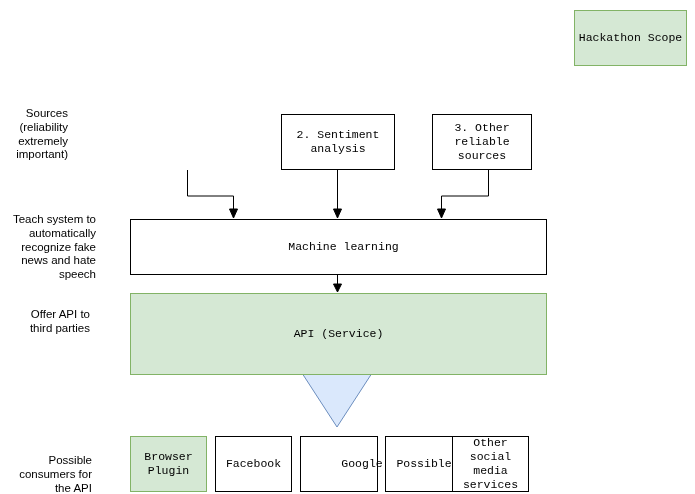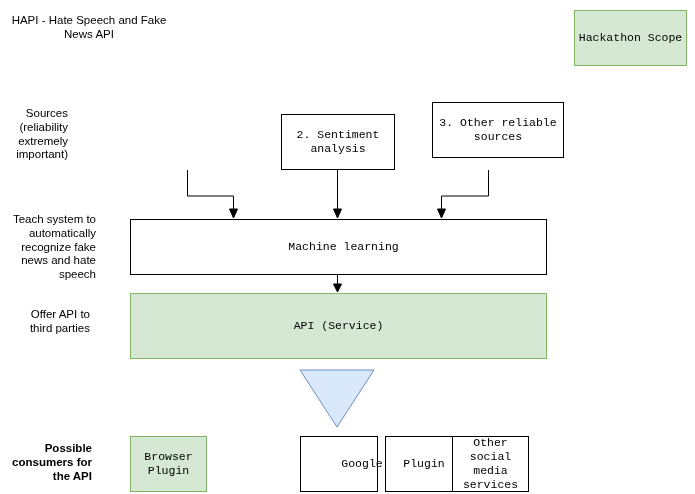--- a/index.html
+++ b/index.html
@@ -60,52 +60,51 @@
   }
   .title {
     position: absolute;
     left: 6px; top: 14px; width: 166px;
     text-align: center;
   }
   
   .scope    { left: 574px; top: 10px;  width: 113px; height: 56px; }
   .src-1    { left: 130px; top: 114px; width: 114px; height: 56px; }
   .src-2    { left: 281px; top: 114px; width: 114px; height: 56px; }
-  .src-3    { left: 432px; top: 102px; width: 132px; height: 56px; }
+  .src-3    { left: 432px; top: 114px; width: 100px; height: 56px; }
   .ml-box   { left: 130px; top: 219px; width: 417px; height: 56px; padding-left: 12px; }
-  .api-box  { left: 130px; top: 293px; width: 417px; height: 66px; }
+  .api-box  { left: 130px; top: 293px; width: 417px; height: 82px; }
   .cons-1   { left: 130px; top: 436px; width: 77px;  height: 56px; }
   .cons-2   { left: 215px; top: 436px; width: 77px;  height: 56px; }
   .cons-3   { left: 300px; top: 436px; width: 78px;  height: 56px; padding-left: 48px; }
   .cons-4   { left: 385px; top: 436px; width: 78px;  height: 56px; }
   .cons-5   { left: 452px; top: 436px; width: 77px;  height: 56px; }
   
   .lbl-sources   { left: 4px;  top: 107px; width: 64px; }
   .lbl-teach     { left: 4px;  top: 213px; width: 92px; }
   .lbl-offer     { left: 10px; top: 308px; width: 80px; }
-  .lbl-consumers { left: 4px;  top: 442px; width: 88px; font-weight: bold; }
+  .lbl-consumers { left: 4px;  top: 454px; width: 88px; }
 </style>
 </head>
 <body>
 
 <div class="canvas">
 
   <svg class="connectors" width="695" height="494" viewBox="0 0 695 494" xmlns="http://www.w3.org/2000/svg">
     <path d="M187.5,170 V196 H233.5 V209"></path>
     <polygon class="arrowhead" points="229.5,209 237.5,209 233.5,218"></polygon>
     <path d="M337.5,170 V209"></path>
     <polygon class="arrowhead" points="333.5,209 341.5,209 337.5,218"></polygon>
     <path d="M488.5,170 V196 H441.5 V209"></path>
     <polygon class="arrowhead" points="437.5,209 445.5,209 441.5,218"></polygon>
     <path d="M337.5,275 V284"></path>
     <polygon class="arrowhead" points="333.5,284 341.5,284 337.5,292"></polygon>
     <polygon class="funnel" points="300,370 374,370 337,427"></polygon>
   </svg>
 
-  <div class="title">HAPI - Hate Speech and Fake News API</div>
 
   <div class="node green scope">
     <span>Hackathon Scope</span>
   </div>
 
   <div class="side-label lbl-sources">Sources (reliability extremely important)</div>
   <div class="side-label lbl-teach">Teach system to automatically recognize fake news and hate speech</div>
   <div class="side-label lbl-offer">Offer API to third parties</div>
   <div class="side-label lbl-consumers">Possible consumers for the API</div>
 
@@ -120,23 +119,26 @@
     <span>Machine learning</span>
   </div>
 
   <div class="node green api-box">
     <span>API (Service)</span>
   </div>
 
   <div class="node green cons-1">
     <span>Browser Plugin</span>
   </div>
+  <div class="node cons-2">
+    <span>Facebook</span>
+  </div>
   <div class="node cons-3">
     <span>Google</span>
   </div>
   <div class="node cons-4">
-    <span>Plugin</span>
+    <span>Possible</span>
   </div>
   <div class="node cons-5">
     <span>Other social media services</span>
   </div>
 
 </div>
 
 </body></html>

